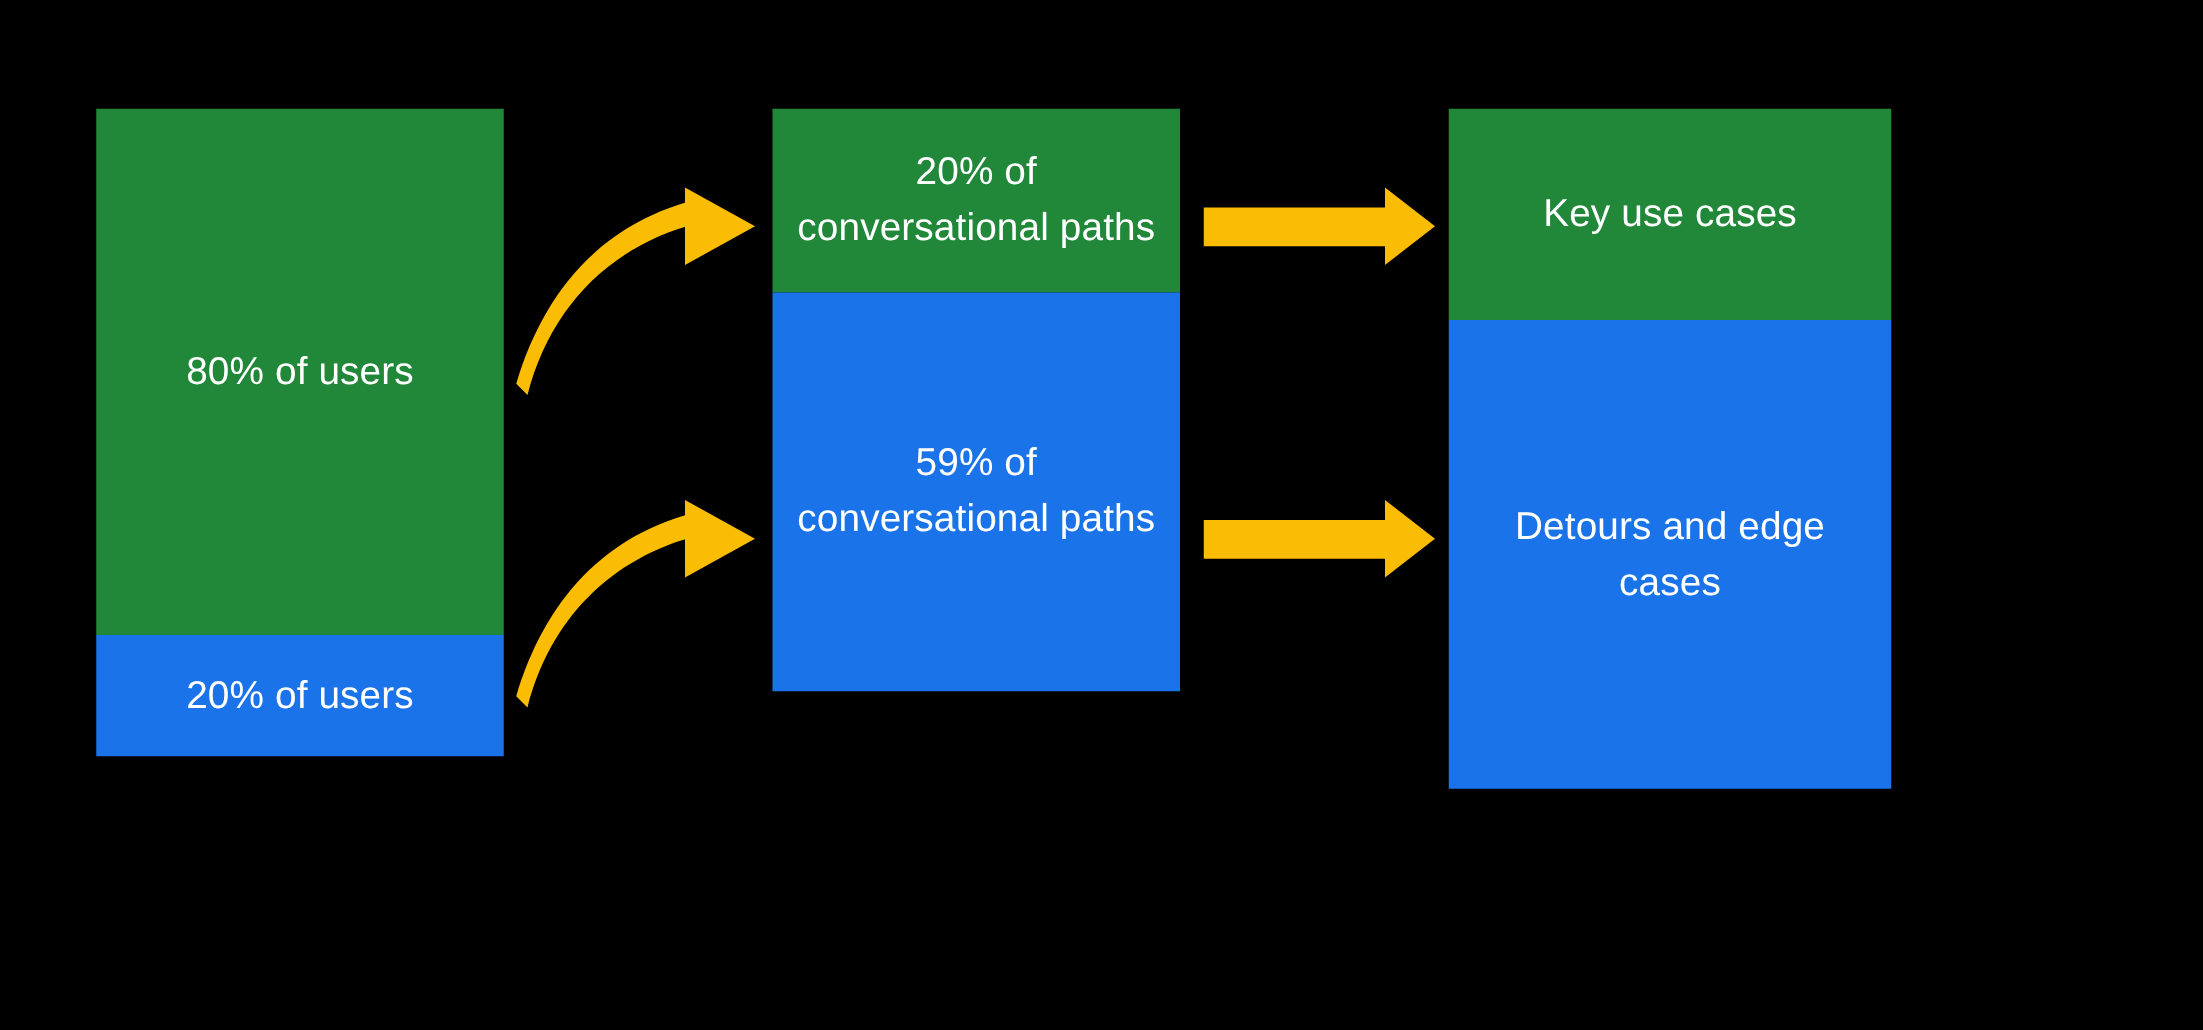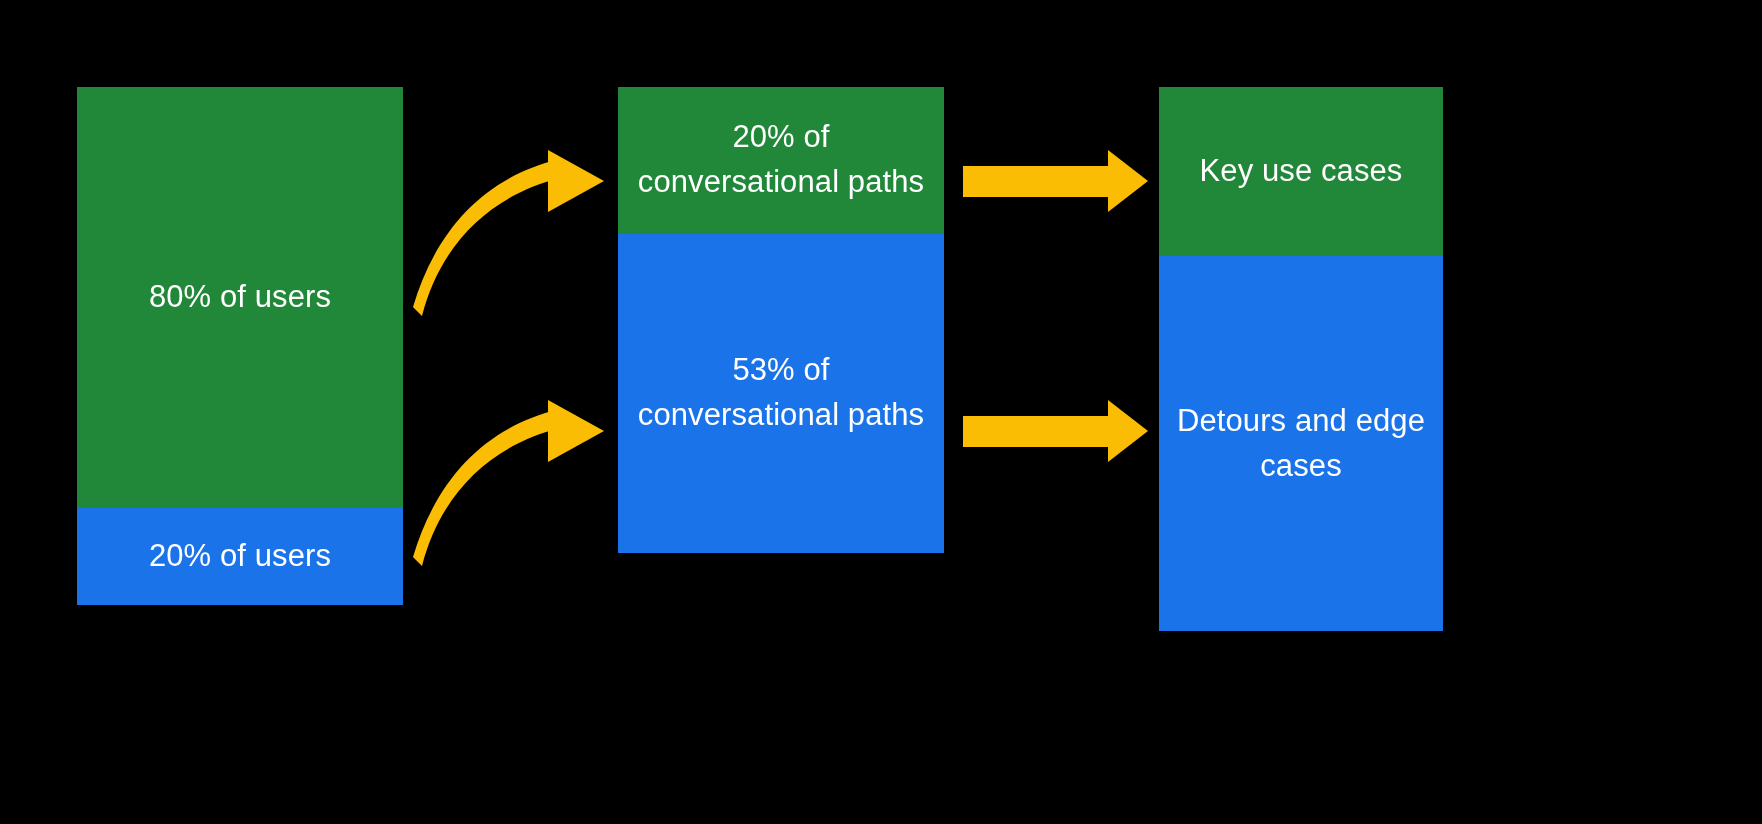--- a/index.html
+++ b/index.html
@@ -53,21 +53,21 @@
     width: 326px;
     height: 466px;
   }
   #col-paths .seg-green { height: 169px; }
   #col-paths .seg-blue  { height: 369px; }
 
   
   #col-cases {
     left: 1159px;
     top: 87px;
-    width: 284px;
+    width: 354px;
     height: 544px;
   }
   #col-cases .seg-green { height: 169px; }
   #col-cases .seg-blue  { height: 375px; text-align: center; }
 
   .arrow-layer {
     position: absolute;
     left: 0;
     top: 0;
     width: 1762px;
@@ -80,21 +80,21 @@
 
 <div id="stage">
 
   <div class="column" id="col-users">
     <div class="seg seg-green">80% of users</div>
     <div class="seg seg-blue">20% of users</div>
   </div>
 
   <div class="column" id="col-paths">
     <div class="seg seg-green">20% of conversational paths</div>
-    <div class="seg seg-blue">53% of conversational paths</div>
+    <div class="seg seg-blue">59% of conversational paths</div>
   </div>
 
   <div class="column" id="col-cases">
     <div class="seg seg-green">Key use cases</div>
     <div class="seg seg-blue">Detours and edge cases</div>
   </div>
 
   <svg class="arrow-layer" viewBox="0 0 1762 824">
 
     <g>

